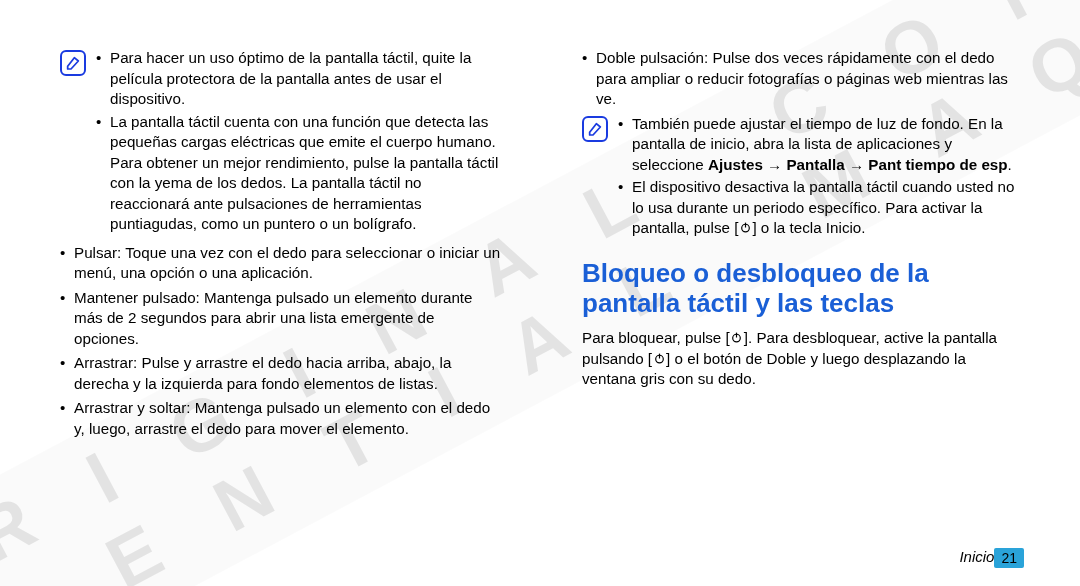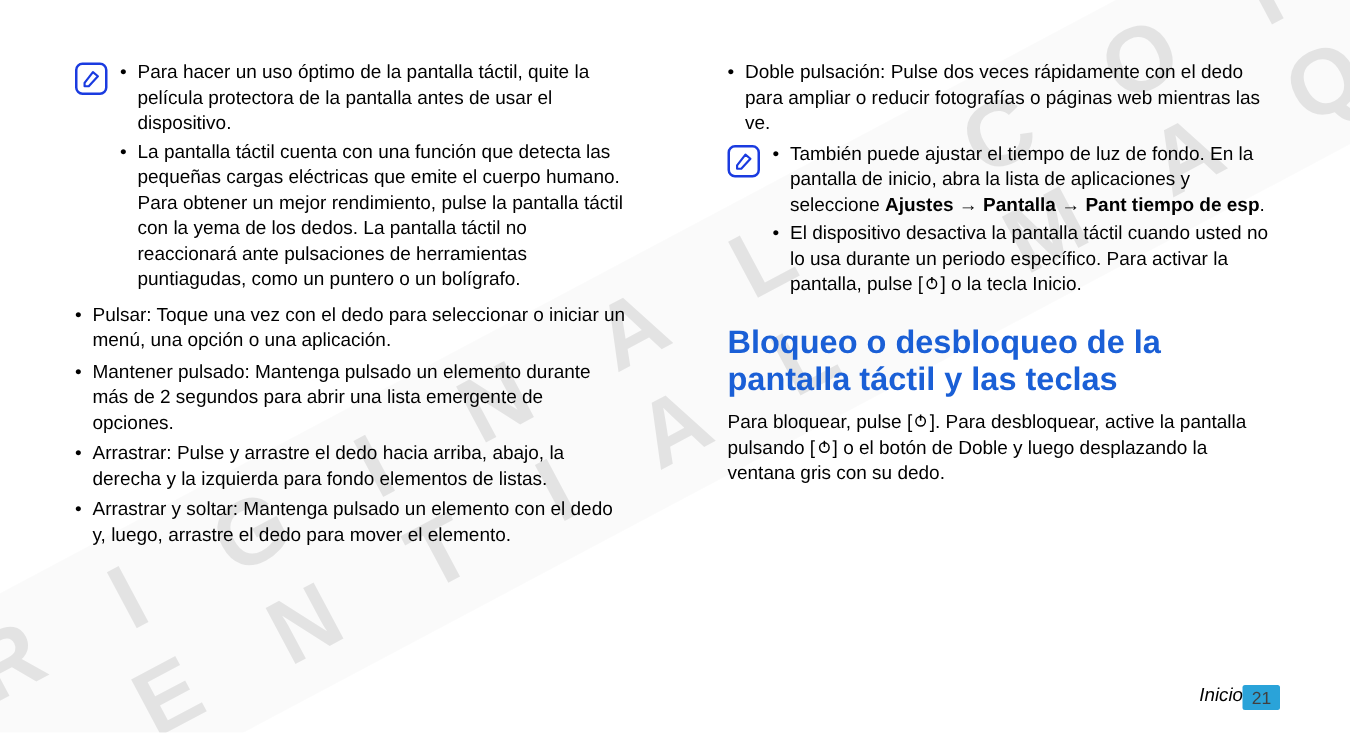--- a/index.html
+++ b/index.html
@@ -38,21 +38,21 @@
   }
   .para { margin-bottom: 10px; }
   .bold-run { font-weight: 700; }
   .power-icon {
     display: inline-flex; width: 14px; height: 14px; vertical-align: -1px;
     align-items: center; justify-content: center;
   }
   .power-icon svg { width: 13px; height: 13px; }
   .footer { position: absolute; right: 56px; bottom: 18px; display: flex; gap: 0; z-index: 3; }
   .footer-label { font-style: italic; font-size: 15px; color: #000; }
-  .footer-num { background: #2aa3d9; color: #404040; font-size: 14px; padding: 2px 7px; border-radius: 2px; font-style: normal; }
+  .footer-num { background: #2aa3d9; color: #000000; font-size: 14px; padding: 2px 7px; border-radius: 2px; font-style: normal; }
 </style>
 </head>
 <body>
 
 <div class="page">
 
   <div class="wm-stripe" style="top:200px;"></div>
   <div class="watermark"><span>O R I G I N A L   C O P Y</span>
 <span>C O N F I D E N T I A L   M A Q U E T T E</span></div>
 

